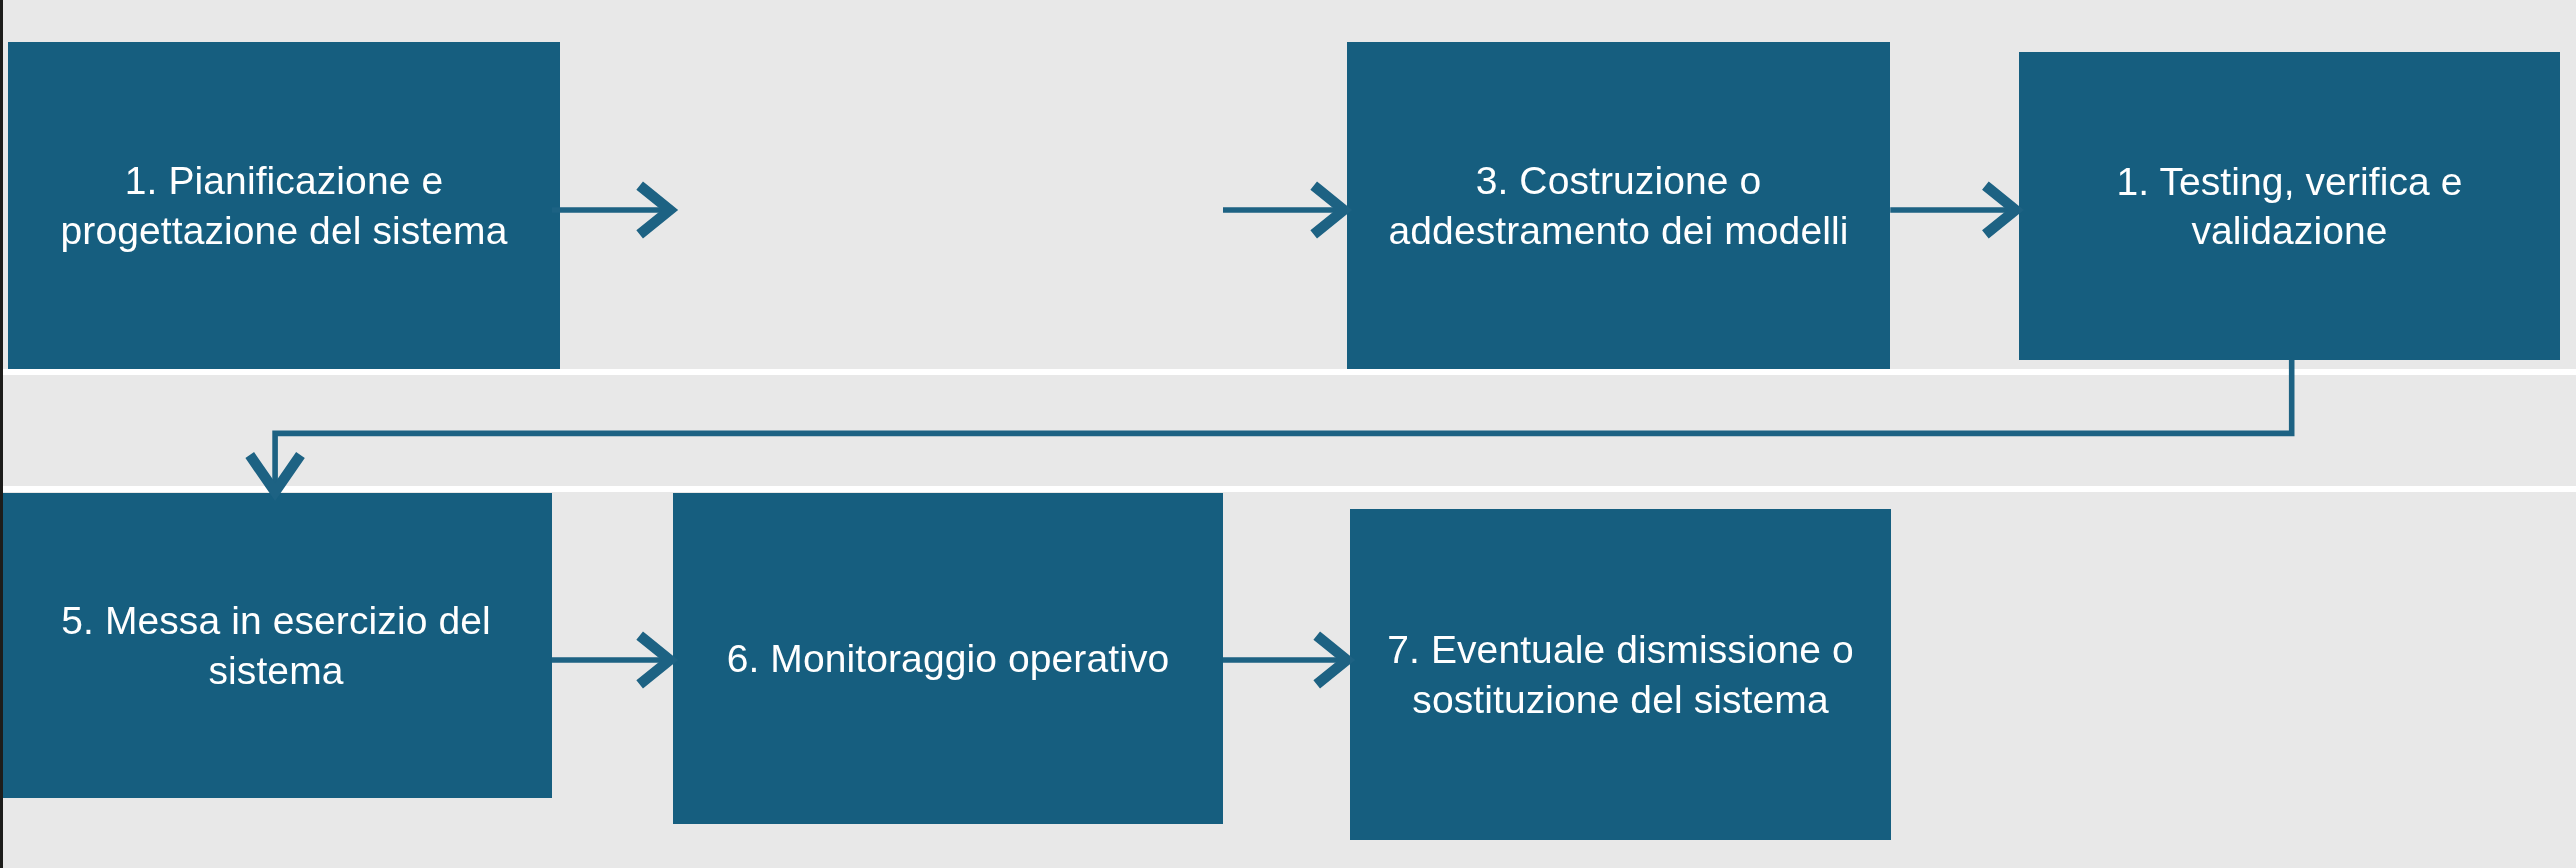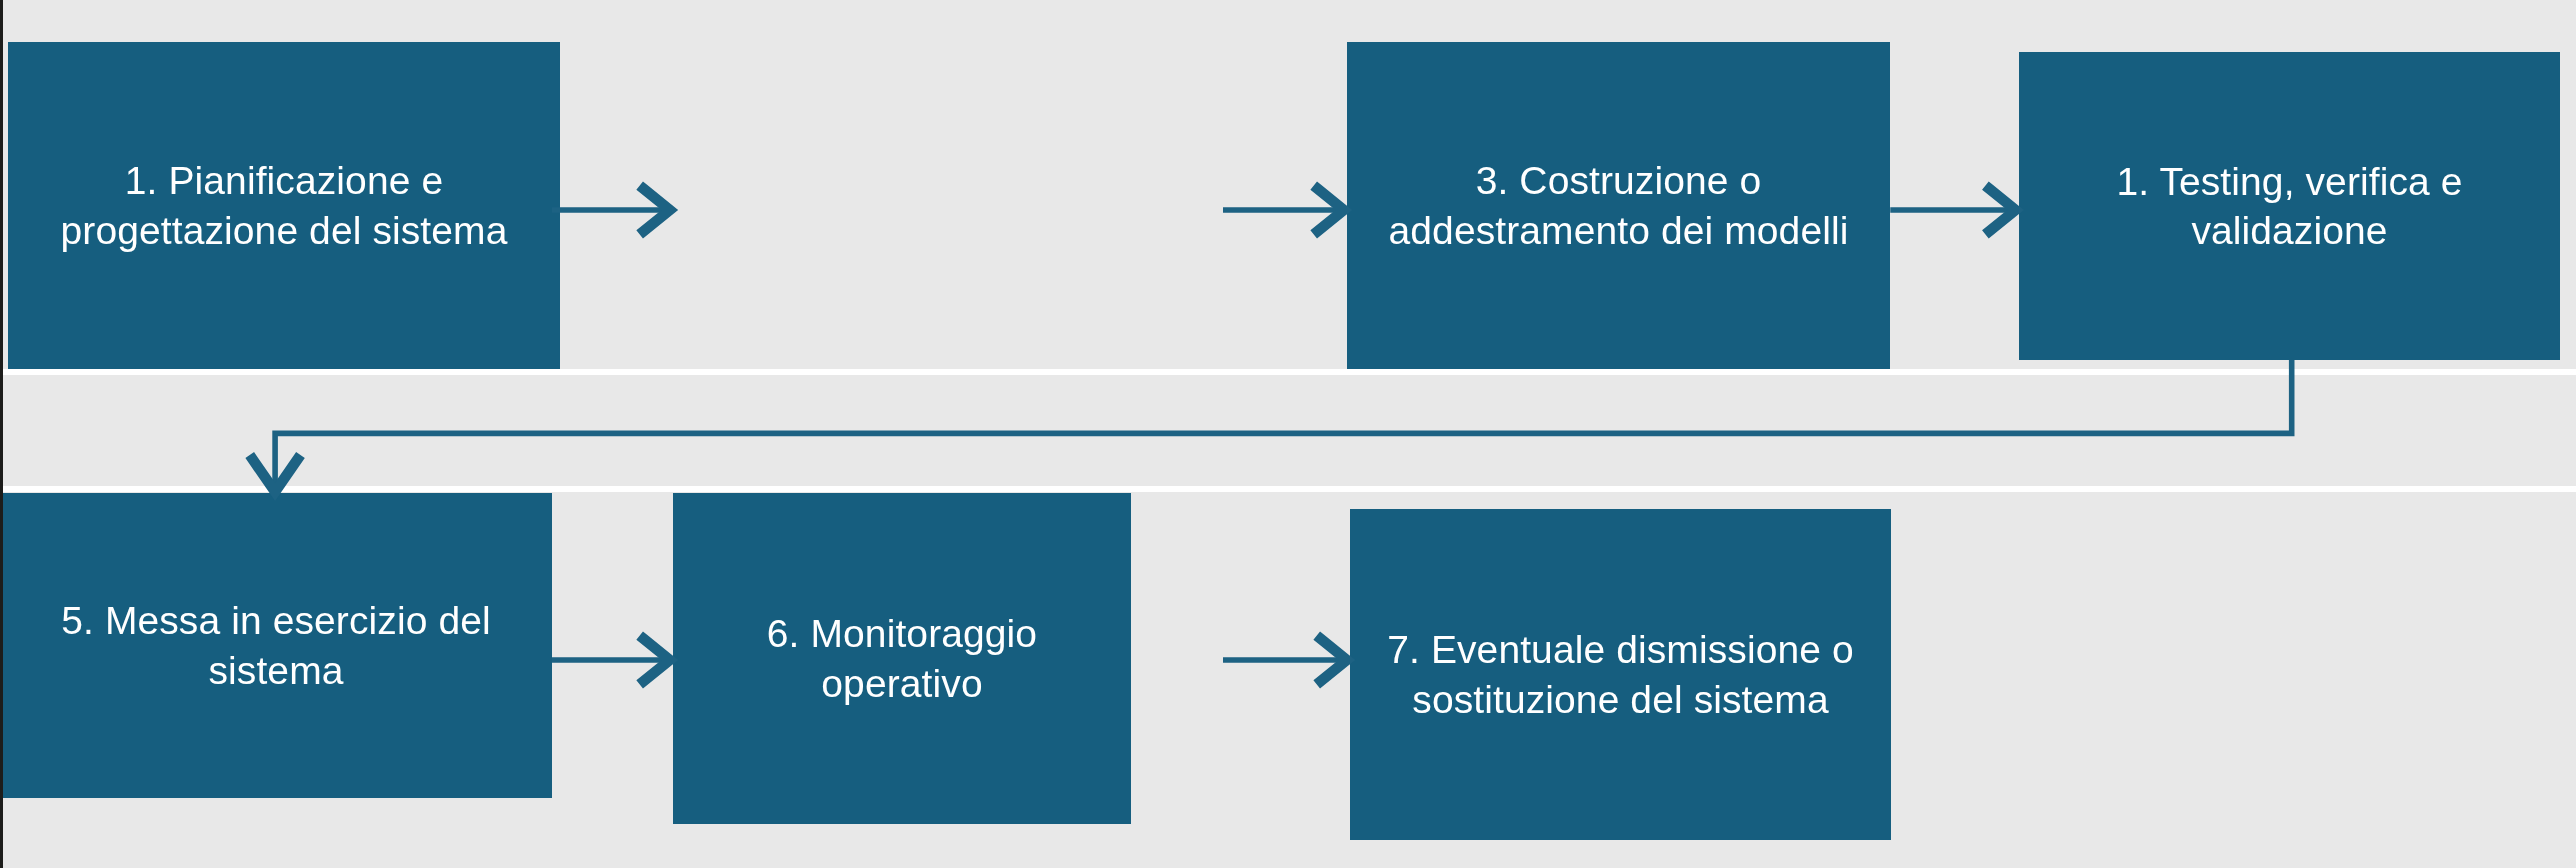--- a/index.html
+++ b/index.html
@@ -89,21 +89,21 @@
   </div>
 
   <div class="node" style="left:2019px; top:52px; width:541px; height:308px;">
     <div class="node-label">1. Testing, verifica e validazione</div>
   </div>
 
   <div class="node" style="left:0px; top:493px; width:552px; height:305px;">
     <div class="node-label">5. Messa in esercizio del sistema</div>
   </div>
 
-  <div class="node" style="left:673px; top:493px; width:458px; height:331px;">
+  <div class="node" style="left:673px; top:493px; width:550px; height:331px;">
     <div class="node-label">6. Monitoraggio operativo</div>
   </div>
 
   <div class="node" style="left:1350px; top:509px; width:541px; height:331px;">
     <div class="node-label">7. Eventuale dismissione o sostituzione del sistema</div>
   </div>
 
   <svg class="connector" style="left:552px; top:179px; width:124px; height:62px;" viewBox="0 0 200 100">
     <line class="conn-line" x1="0" y1="50" x2="188" y2="50"></line>
     <polyline class="conn-head" points="148,16 190,50 148,84"></polyline>

